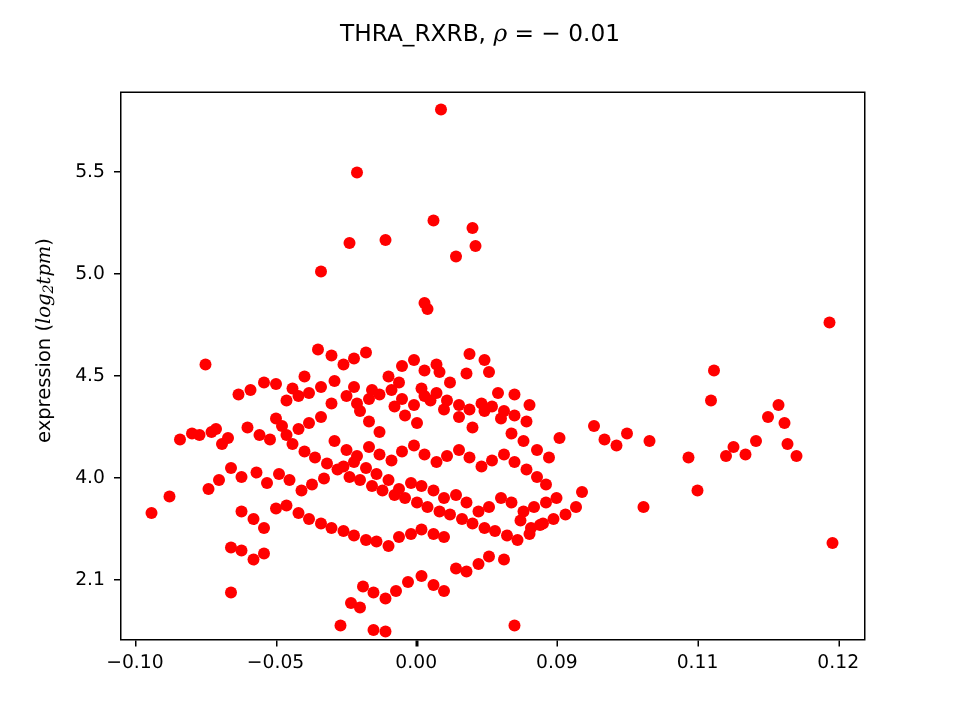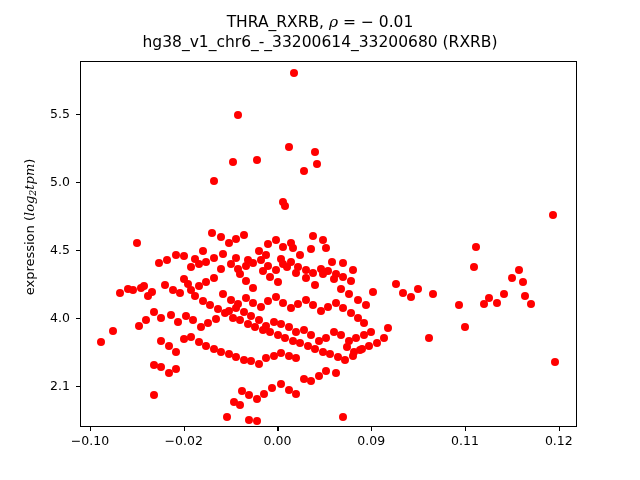--- a/index.html
+++ b/index.html
@@ -131,21 +131,20 @@
     vertical-align: -0.25em;
   }
 </style>
 </head>
 <body>
 
 <div id="figure">
 
   <div class="title-block">
     <div class="title-line"><span>THRA_RXRB, </span><span class="rho">ρ</span><span> = − 0.01</span></div>
-    <div class="title-line">hg38_v1_chr6_-_33200614_33200680 (RXRB)</div>
   </div>
 
   <div id="axes">
       <div class="pt" style="left: 213.43px; top: 10.61px; background: rgb(255, 0, 0); width: 8px; height: 8px; margin-left: -4px; margin-top: -4px;"></div>
       <div class="pt" style="left: 157.16px; top: 52.79px; background: rgb(255, 0, 0); width: 8px; height: 8px; margin-left: -4px; margin-top: -4px;"></div>
       <div class="pt" style="left: 207.8px; top: 85.45px; background: rgb(255, 0, 0); width: 8px; height: 8px; margin-left: -4px; margin-top: -4px;"></div>
       <div class="pt" style="left: 234.06px; top: 89.53px; background: rgb(255, 0, 0); width: 8px; height: 8px; margin-left: -4px; margin-top: -4px;"></div>
       <div class="pt" style="left: 151.54px; top: 100.41px; background: rgb(255, 0, 0); width: 8px; height: 8px; margin-left: -4px; margin-top: -4px;"></div>
       <div class="pt" style="left: 175.92px; top: 97.69px; background: rgb(255, 0, 0); width: 8px; height: 8px; margin-left: -4px; margin-top: -4px;"></div>
       <div class="pt" style="left: 222.81px; top: 108.58px; background: rgb(255, 0, 0); width: 8px; height: 8px; margin-left: -4px; margin-top: -4px;"></div>
@@ -385,21 +384,21 @@
       <div class="pt" style="left: 329.71px; top: 235.11px; background: rgb(255, 0, 0); width: 8px; height: 8px; margin-left: -4px; margin-top: -4px;"></div>
       <div class="pt" style="left: 408.48px; top: 236.47px; background: rgb(255, 0, 0); width: 8px; height: 8px; margin-left: -4px; margin-top: -4px;"></div>
       <div class="pt" style="left: 415.98px; top: 240.55px; background: rgb(255, 0, 0); width: 8px; height: 8px; margin-left: -4px; margin-top: -4px;"></div>
       <div class="pt" style="left: 423.48px; top: 232.39px; background: rgb(255, 0, 0); width: 8px; height: 8px; margin-left: -4px; margin-top: -4px;"></div>
     </div>
 
   <div id="tick-layer">
       <div class="xtick" style="left: 89.94px;"></div>
       <div class="xticklabel" style="left: 89.94px;">−0.10</div>
       <div class="xtick" style="left: 183.71px;"></div>
-      <div class="xticklabel" style="left: 183.71px;">−0.02</div>
+      <div class="xticklabel" style="left: 183.71px;">−0.05</div>
       <div class="xtick" style="left: 277.49px;"></div>
       <div class="xticklabel" style="left: 277.49px;">0.00</div>
       <div class="xtick" style="left: 371.26px;"></div>
       <div class="xticklabel" style="left: 371.26px;">0.09</div>
       <div class="xtick" style="left: 465.03px;"></div>
       <div class="xticklabel" style="left: 465.03px;">0.11</div>
       <div class="xtick" style="left: 558.81px;"></div>
       <div class="xticklabel" style="left: 558.81px;">0.12</div>
       <div class="ytick" style="top: 385.91px;"></div>
       <div class="yticklabel" style="top: 385.91px;">2.1</div>

